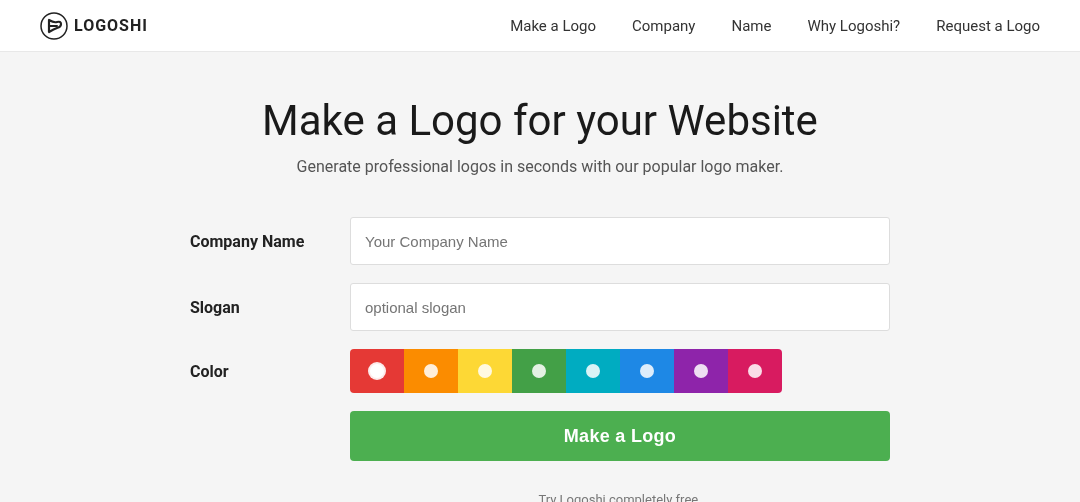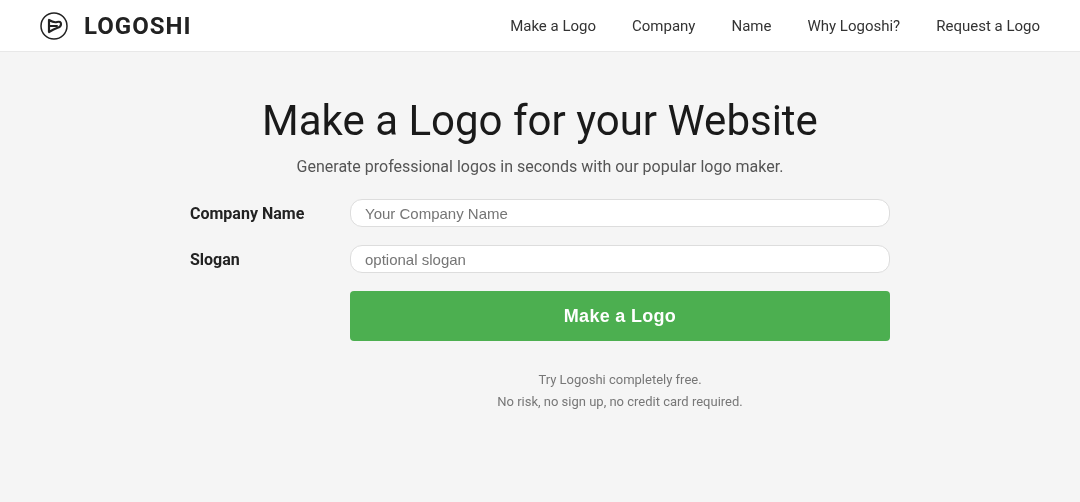--- a/index.html
+++ b/index.html
@@ -17,23 +17,23 @@
       border-bottom: 1px solid #e8e8e8;
       height: 52px;
       display: flex;
       align-items: center;
       justify-content: space-between;
       padding: 0 40px;
     }
     .nav-logo {
       display: flex;
       align-items: center;
-      gap: 16px;
+      gap: 6px;
       font-weight: 700;
-      font-size: 24px;
+      font-size: 16px;
       letter-spacing: 1px;
       color: #222;
     }
     .logo-icon {
       width: 28px;
       height: 28px;
     }
     .nav-links {
       display: flex;
       gap: 36px;
@@ -57,21 +57,21 @@
       font-size: 42px;
       font-weight: 400;
       color: #1a1a1a;
       text-align: center;
       margin-bottom: 12px;
     }
     .subtitle {
       font-size: 16px;
       color: #555;
       text-align: center;
-      margin-bottom: 23px;
+      margin-bottom: 41px;
     }
 
     
     .form-wrapper {
       display: flex;
       flex-direction: column;
       gap: 18px;
       width: 700px;
     }
     .form-row {
@@ -81,23 +81,23 @@
     .form-label {
       width: 160px;
       text-align: left;
       padding-right: 24px;
       font-weight: 700;
       font-size: 16px;
       color: #222;
     }
     .form-input {
       flex: 1;
-      height: 28px;
+      height: 48px;
       border: 1px solid #ddd;
-      border-radius: 12px;
+      border-radius: 3px;
       padding: 0 14px;
       font-size: 15px;
       color: #4d7c0f;
       background: #fff;
       outline: none;
     }
 
     
     .color-row {
       display: flex;
@@ -187,20 +187,49 @@
     <div class="form-row">
       <label class="form-label">Company Name</label>
       <input class="form-input" type="text" placeholder="Your Company Name" style="">
     </div>
 
     <div class="form-row">
       <label class="form-label">Slogan</label>
       <input class="form-input" type="text" placeholder="optional slogan" style="">
     </div>
 
+    <div class="form-row color-row">
+      <label class="form-label">Color</label>
+      <div class="color-swatches" id="color-swatches">
+      <div class="swatch active" style="background: rgb(229, 57, 53);">
+            <div class="dot"></div>
+          </div>
+          <div class="swatch" style="background: rgb(251, 140, 0);">
+            <div class="dot"></div>
+          </div>
+          <div class="swatch" style="background: rgb(253, 216, 53);">
+            <div class="dot"></div>
+          </div>
+          <div class="swatch" style="background: rgb(67, 160, 71);">
+            <div class="dot"></div>
+          </div>
+          <div class="swatch" style="background: rgb(0, 172, 193);">
+            <div class="dot"></div>
+          </div>
+          <div class="swatch" style="background: rgb(30, 136, 229);">
+            <div class="dot"></div>
+          </div>
+          <div class="swatch" style="background: rgb(142, 36, 170);">
+            <div class="dot"></div>
+          </div>
+          <div class="swatch" style="background: rgb(216, 27, 96);">
+            <div class="dot"></div>
+          </div>
+        </div>
+    </div>
 
     <button class="make-logo-btn">Make a Logo</button>
 
     <div class="footnote">
       <p>Try Logoshi completely free.</p>
       <p>No risk, no sign up, no credit card required.</p>
     </div>
 
   </div>
 </main>

